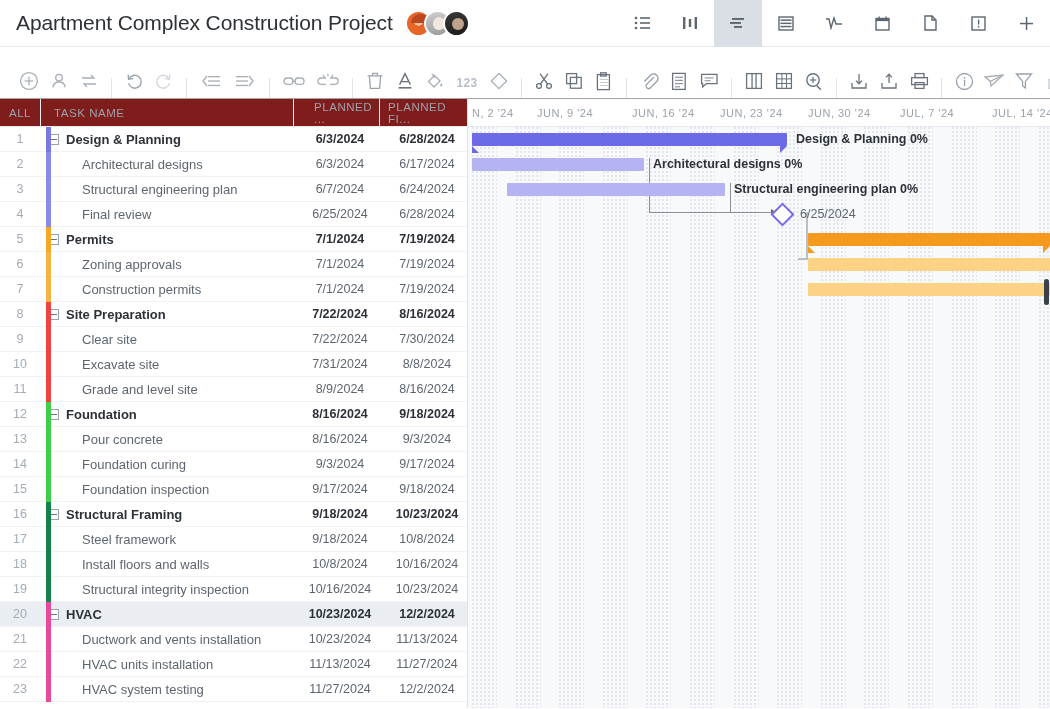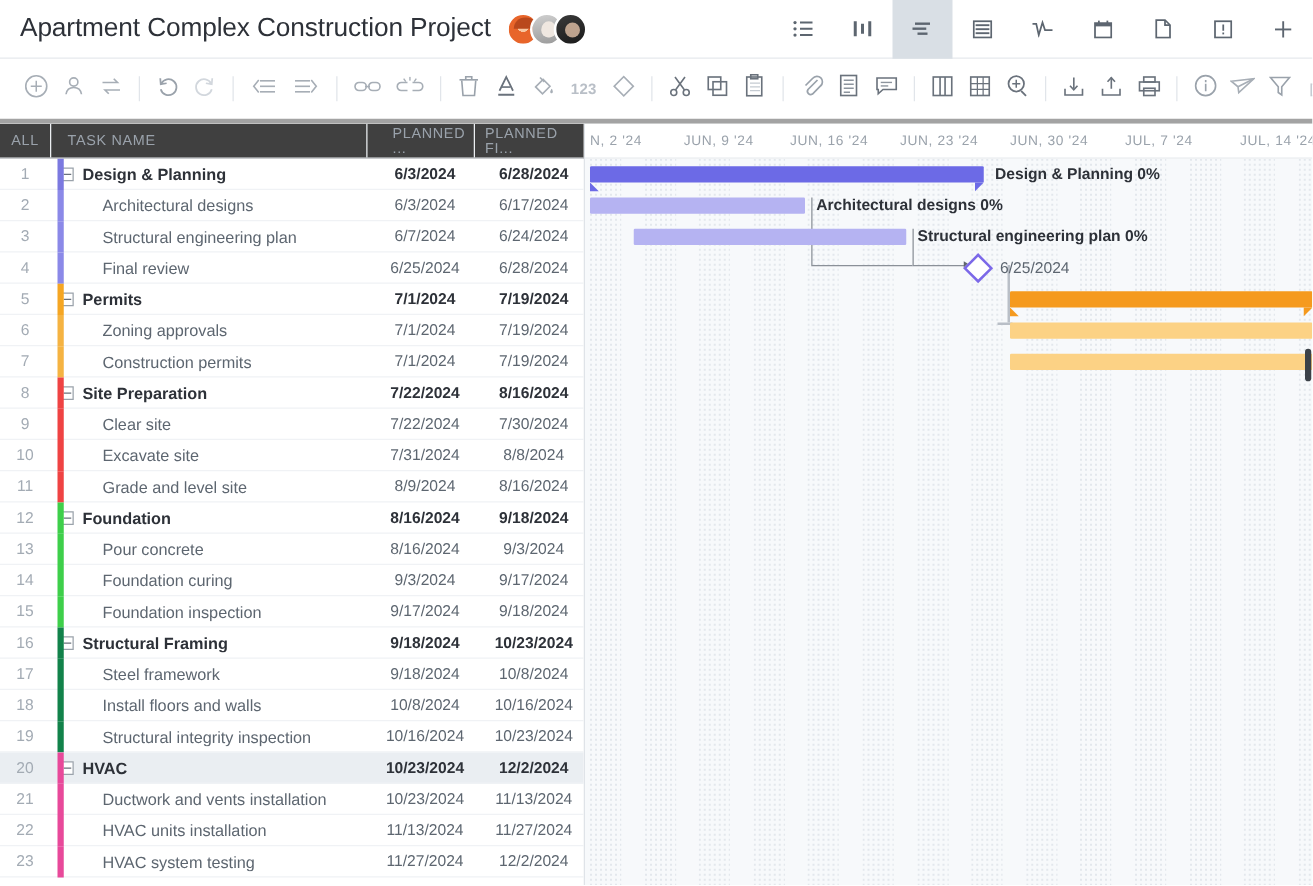--- a/index.html
+++ b/index.html
@@ -56,23 +56,23 @@
     display: flex; align-items: center; justify-content: center;
     cursor: pointer;
   }
   .view-tab.active { background: #d9dfe5; }
   .view-tab svg { display: block; }
 
   
   .toolbar {
     height: 52px;
     display: flex;
-    align-items: center;
+    align-items: flex-end;
     padding-left: 14px;
-    border-bottom: 4px solid #a3a3a3;
+    border-bottom: 1px solid #a3a3a3;
     background: #fff;
     overflow: hidden;
   }
   .tb-btn {
     width: 30px; height: 30px;
     display: flex; align-items: center; justify-content: center;
     cursor: pointer; flex: 0 0 auto;
   }
   .tb-btn.wide { width: 34px; }
   .tb-sep { width: 1px; height: 20px; background: #e1e5ea; margin: 0 7px; flex:0 0 auto;}
@@ -94,21 +94,21 @@
     border-right: 1px solid #dfe3e8;
     background: #fff;
     position: relative;
     overflow: hidden;
   }
   .grid-head {
     height: 28px;
     display: flex;
     align-items: center;
     border-bottom: 1px solid #e6e9ed;
-    background: #404040;
+    background: #7f1d1d;
     font-size: 11.5px;
     color: #9aa2ab;
     letter-spacing: .55px;
   }
   .gh-num { width: 40px; text-align: center; flex:0 0 40px; }
   .gh-name { flex: 1 1 auto; padding-left: 13px; border-left:1px solid #eceff2; height:100%; display:flex; align-items:center;}
   .gh-ps  { width: 86px; flex:0 0 86px; padding-left: 20px; border-left:1px solid #eceff2; height:100%; display:flex; align-items:center;}
   .gh-pf  { width: 88px; flex:0 0 88px; padding-left: 8px; border-left:1px solid #eceff2; height:100%; display:flex; align-items:center;}
 
   .row {
@@ -797,21 +797,21 @@
           </div>
           <div class="r-ps">11/27/2024</div>
           <div class="r-pf">12/2/2024</div>
         </div>
       </div>
   </div>
 
   <div class="gantt-pane">
     <div class="gantt-head" id="gantt-head">
         <div class="gh-tick" style="left: 4px;">N, 2 '24</div>
-        <div class="gh-tick" style="left: 79px;">JUN, 9 '24</div>
+        <div class="gh-tick" style="left: 69px;">JUN, 9 '24</div>
         <div class="gh-tick" style="left: 164px;">JUN, 16 '24</div>
         <div class="gh-tick" style="left: 252px;">JUN, 23 '24</div>
         <div class="gh-tick" style="left: 340px;">JUN, 30 '24</div>
         <div class="gh-tick" style="left: 432px;">JUL, 7 '24</div>
         <div class="gh-tick" style="left: 524px;">JUL, 14 '24</div>
       </div>
     <div class="gantt-body" id="gantt-body">
         <div class="weekend-band" style="left: 4px;"></div>
         <div class="weekend-band" style="left: 47.6px;"></div>
         <div class="weekend-band" style="left: 91.2px;"></div>

